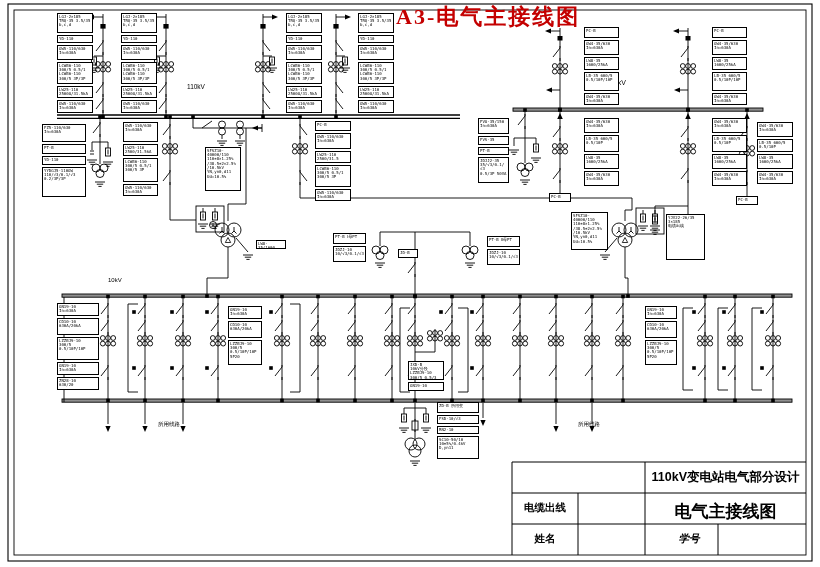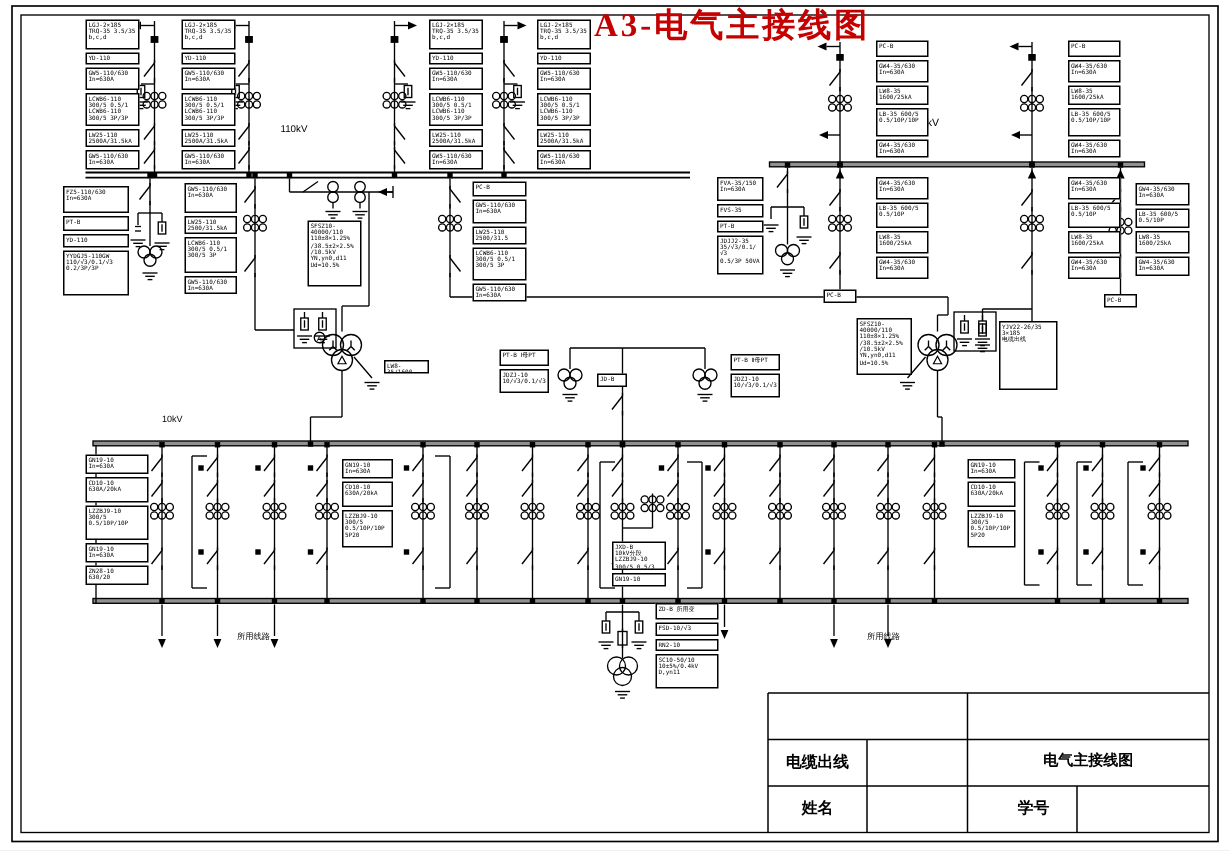--- a/index.html
+++ b/index.html
@@ -1025,17 +1025,18 @@
   <div class="lbl red-title" style="left:396px;top:2px;">A3-电气主接线图</div>
 
   <div class="lbl vlabel" style="left:187px;top:83px;font-size:6.5px;">110kV</div>
   <div class="lbl vlabel" style="left:610px;top:79px;">35kV</div>
   <div class="lbl vlabel" style="left:108px;top:277px;font-size:6px;">10kV</div>
 
 
   <div class="lbl small-label" style="left:158px;top:421px;">所用线路</div>
   <div class="lbl small-label" style="left:578px;top:421px;">所用线路</div>
 
+  <div class="tb-text" style="left:646px;top:469px;width:159px;font-size:12.5px;">110kV变电站电气部分设计</div>
   <div class="tb-text" style="left:512px;top:501px;width:66px;font-size:10.5px;">电缆出线</div>
-  <div class="tb-text" style="left:646px;top:500px;width:159px;font-size:10px;">电气主接线图</div>
+  <div class="tb-text" style="left:646px;top:500px;width:159px;font-size:17px;">电气主接线图</div>
   <div class="tb-text" style="left:512px;top:532px;width:66px;font-size:10.5px;">姓名</div>
-  <div class="tb-text" style="left:645px;top:532px;width:88px;font-size:10.5px;">学号</div>
+  <div class="tb-text" style="left:645px;top:532px;width:88px;font-size:10.5px;font-style:italic;">学号</div>
 </div>
 
 </body></html>

